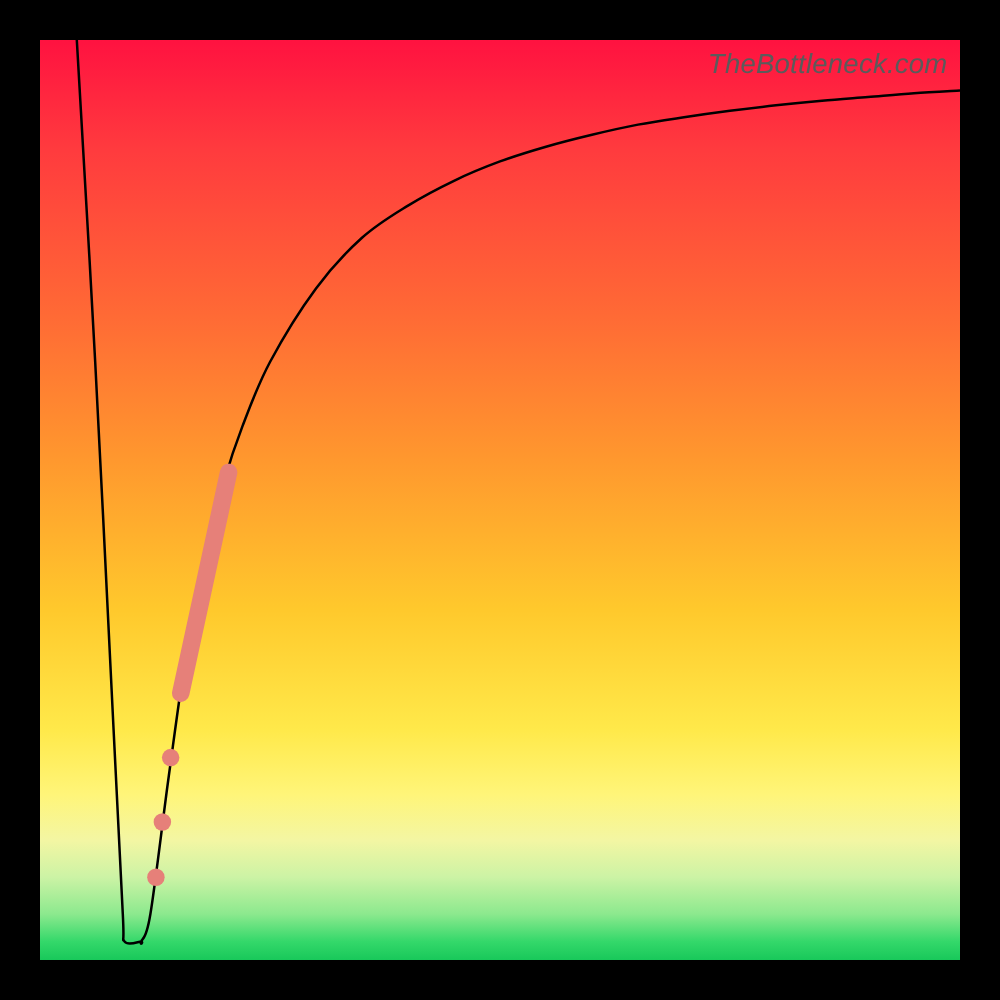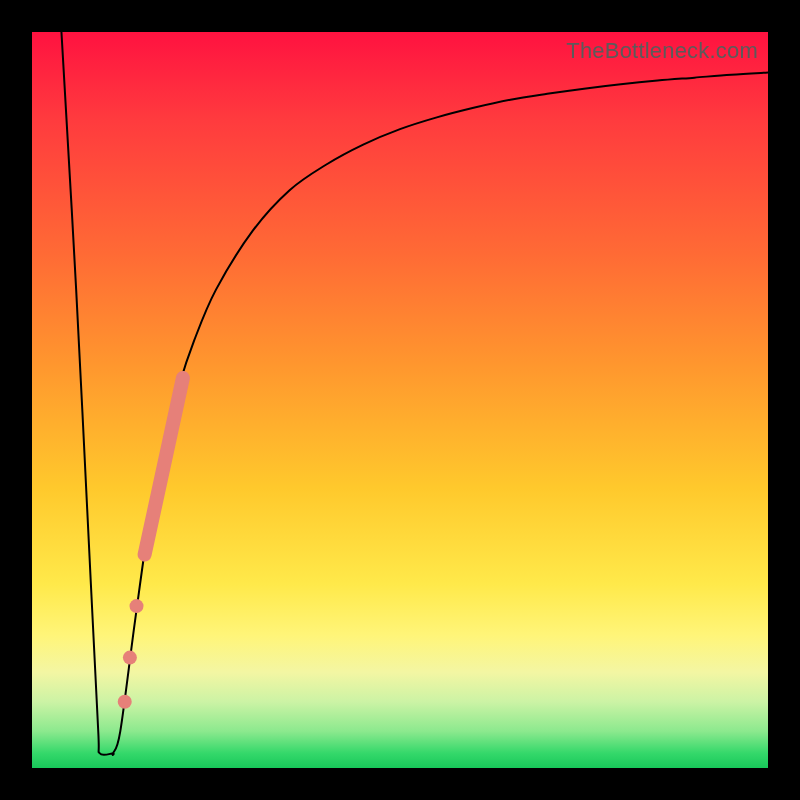--- a/index.html
+++ b/index.html
@@ -39,20 +39,21 @@
   }
   .watermark {
     position: absolute;
     top: 6px;
     right: 10px;
     font-family: Arial, Helvetica, sans-serif;
     font-size: 22px;
     color: #5b5b5b;
     letter-spacing: 0.2px;
     user-select: none;
+    font-style: italic;
   }
   svg.overlay {
     position: absolute;
     left: 0; top: 0;
     width: 736px; height: 736px;
   }
 </style>
 </head>
 <body>
 <div class="frame">

